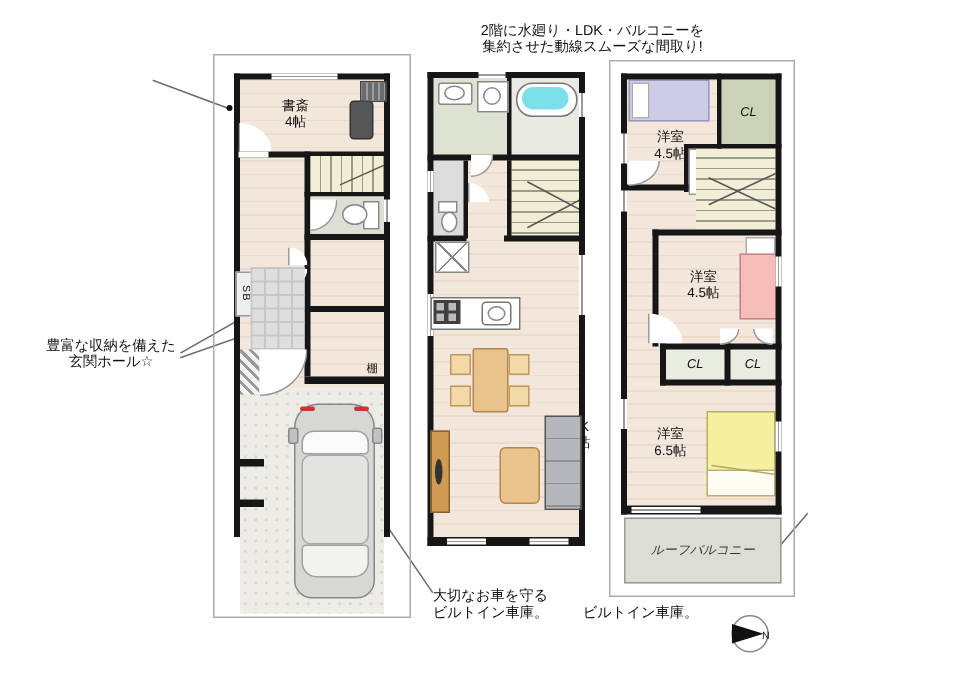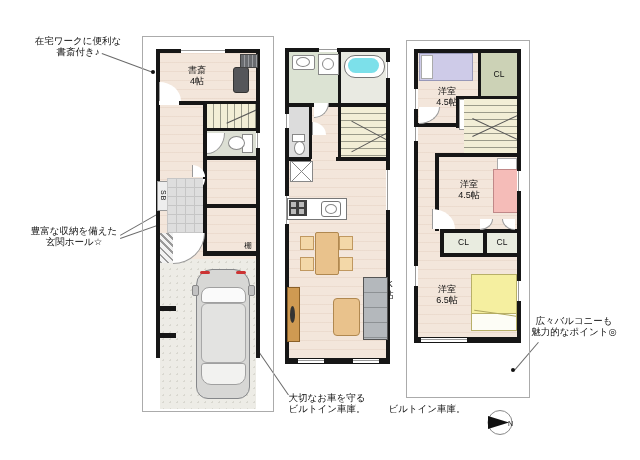--- a/index.html
+++ b/index.html
@@ -17,37 +17,35 @@
   .treadsv{background:repeating-linear-gradient(to right,transparent 0 6px,#9b9b8a 6px 7px),#f2eed6;}
   .treadsh{background:repeating-linear-gradient(to bottom,transparent 0 6px,#9b9b8a 6px 7px),#f2eed6;}
   .winh{position:absolute;height:4px;background:linear-gradient(to bottom,#fff 0 1.5px,#999 1.5px 2.5px,#fff 2.5px);}
   .winv{position:absolute;width:4px;background:linear-gradient(to right,#fff 0 1.5px,#999 1.5px 2.5px,#fff 2.5px);}
   .arc{position:absolute;background:#fff;border:1px solid #9a9a9a;}
   .ln{position:absolute;height:1px;background:#6a6a6a;transform-origin:0 0;}
   .dot{position:absolute;width:4px;height:4px;border-radius:50%;background:#111;}
   .lot{position:absolute;border:1px solid #ababab;}
   .note{font-size:9.5px;}
   .rl{font-size:9px;}
-  .sm{font-size:8.5px;}
+  .sm{font-size:8.5px;font-style:italic;}
   .xs{font-size:7.5px;}
 </style>
 </head>
 <body>
 
 <div id="canvas">
 
-  <div class="t note" style="left:26px;top:35px;width:104px;">在宅ワークに便利な
-書斎付き♪</div>
+  <div class="t note" style="left:310px;top:15px;width:170px;">2階に水廻り・LDK・バルコニーを
+集約させた動線スムーズな間取り!</div>
   <div class="t note" style="left:284px;top:392px;width:86px;">大切なお車を守る
 ビルトイン車庫。</div>
   <div class="t note" style="left:22px;top:225px;width:104px;">豊富な収納を備えた
 玄関ホール☆</div>
   <div class="t note" style="left:382px;top:403px;width:90px;">ビルトイン車庫。</div>
-  <div class="t note" style="left:520px;top:315px;width:108px;">広々バルコニーも
-魅力的なポイント◎</div>
 
   <div class="ln" style="left:102px;top:53px;width:54px;transform:rotate(20.4deg);"></div>
   <div class="ln" style="left:120px;top:235px;width:99px;transform:rotate(-29.7deg);"></div>
   <div class="ln" style="left:120px;top:238px;width:85px;transform:rotate(-19.3deg);"></div>
   <div class="ln" style="left:243px;top:328px;width:81px;transform:rotate(55.5deg);"></div>
   <div class="ln" style="left:514px;top:370px;width:37px;transform:rotate(-49.4deg);"></div>
   <div class="dot" style="left:151px;top:70px;"></div>
   <div class="dot" style="left:204px;top:183px;"></div>
   <div class="dot" style="left:198px;top:208px;"></div>
   <div class="dot" style="left:240px;top:325px;"></div>
@@ -234,15 +232,18 @@
     <div class="winv" style="left:7px;top:86px;height:14px;"></div>
     <div class="winv" style="left:7px;top:225px;height:20px;"></div>
     <div class="winv" style="left:110px;top:130px;height:20px;"></div>
     <div class="winv" style="left:110px;top:240px;height:20px;"></div>
     <div class="winh" style="left:14px;top:297px;width:46px;"></div>
     <div class="arc" style="left:12px;top:66px;width:20px;height:16px;border-radius:0 0 100% 0;border-width:0 1px 1px 0;"></div>
     <div class="arc" style="left:25px;top:168px;width:22px;height:20px;border-radius:0 100% 0 0;border-width:0 0 0 1px;"></div>
     <div class="arc" style="left:73px;top:178px;width:12px;height:10px;border-radius:0 0 100% 0;border-width:0 1px 1px 0;"></div>
     <div class="arc" style="left:95px;top:178px;width:12px;height:10px;border-radius:0 0 0 100%;border-width:0 0 1px 1px;"></div>
 
+    <div class="room sm" style="left:9px;top:304px;width:103px;height:42px;background:#dcded6;border:1px solid #9a9a9a;color:#333;">
+      <span>ルーフバルコニー</span>
+    </div>
   </div>
 
 </div>
 
 </body></html>

